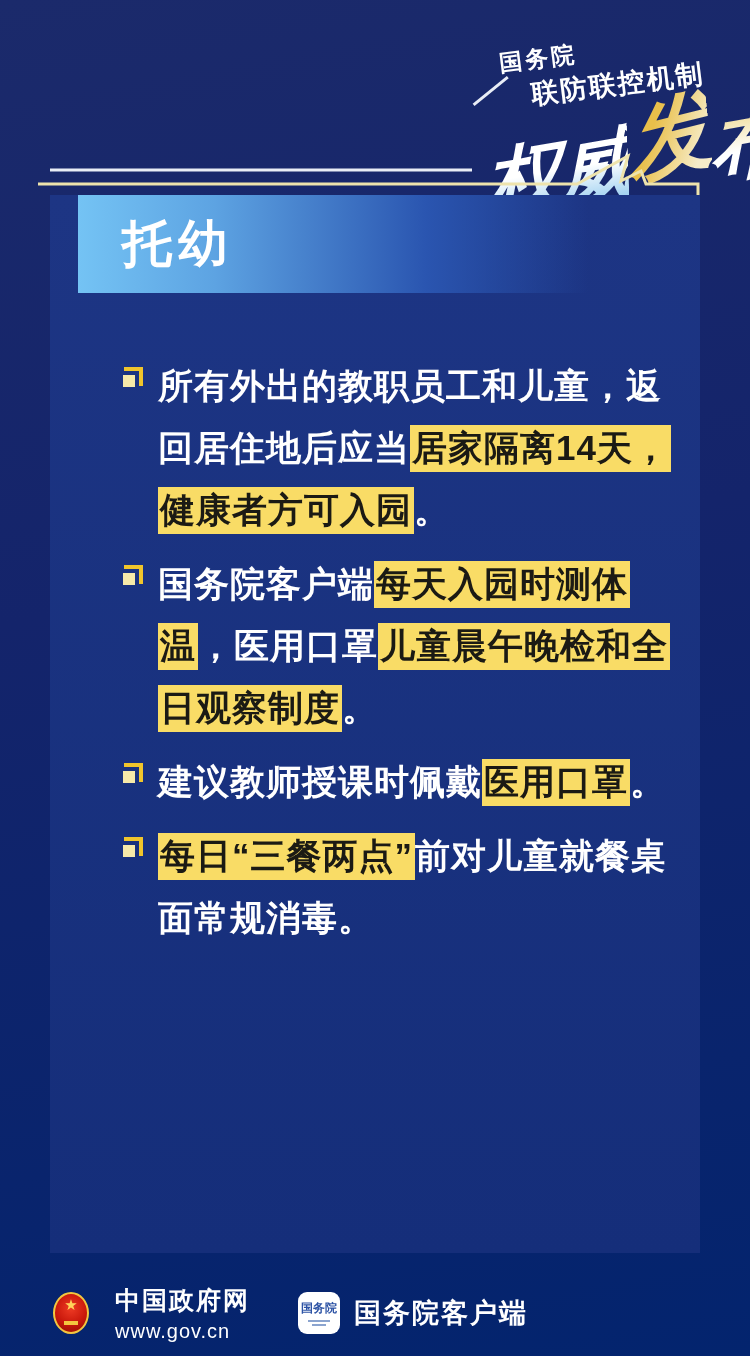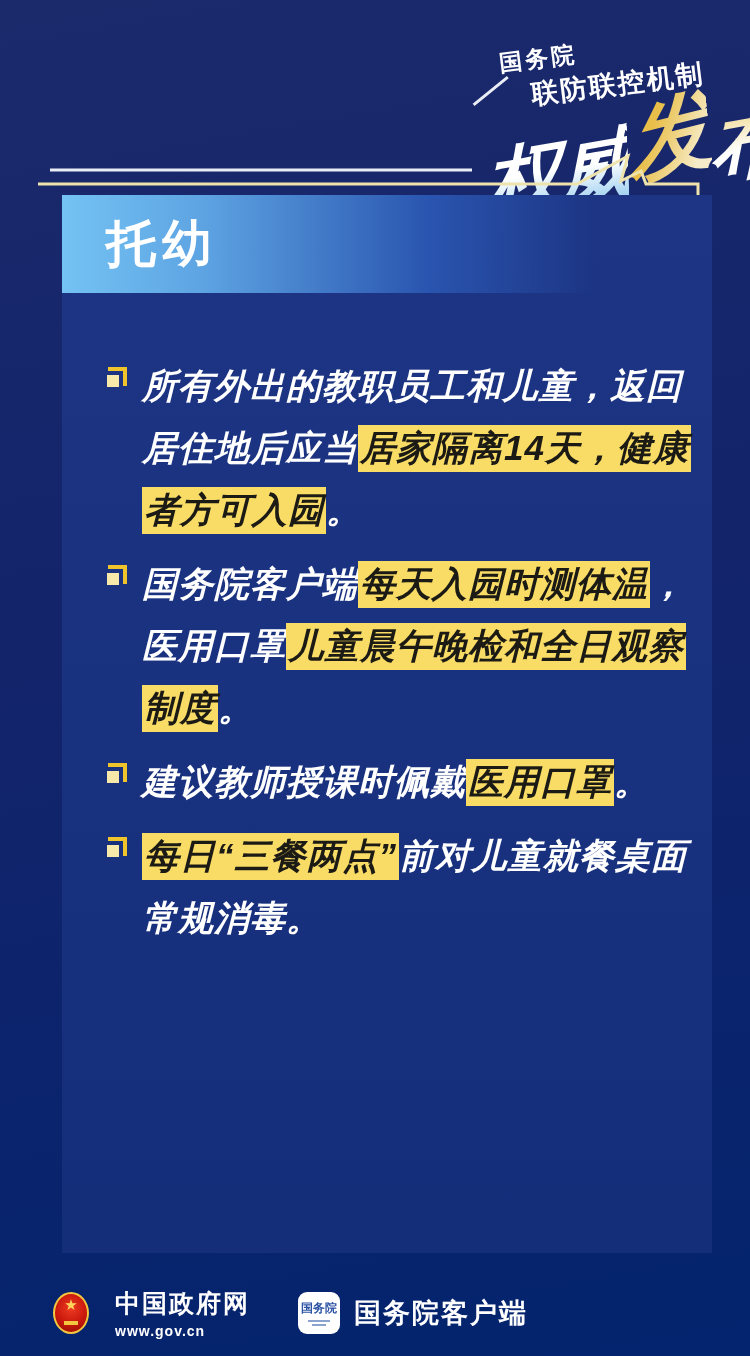--- a/index.html
+++ b/index.html
@@ -27,44 +27,45 @@
   .brand-line2{font-size:27px;font-weight:700;letter-spacing:2px;position:absolute;left:80px;top:44px;}
   .stamp{position:absolute;left:22px;top:78px;font-weight:900;font-style:italic;letter-spacing:-5px;transform:rotate(-3deg) skewX(-8deg);white-space:nowrap;}
   .stamp span{display:inline-block;}
   .stamp-p1{font-size:78px;background:linear-gradient(180deg,#ffffff 45%,var(--stamp-blue) 78%,#8fc4ea 100%);-webkit-background-clip:text;background-clip:text;color:transparent;}
   .stamp-p2{font-size:88px;transform:translateY(-14px) rotate(-4deg);background:linear-gradient(115deg,var(--stamp-gold) 35%,#f6ecc9 80%);-webkit-background-clip:text;background-clip:text;color:transparent;}
   .stamp-p3{font-size:76px;transform:translateY(2px);background:linear-gradient(180deg,#f0d98e 12%,#ffffff 55%);-webkit-background-clip:text;background-clip:text;color:transparent;}
   
   .deco{position:absolute;left:0;top:0;width:750px;height:420px;pointer-events:none;}
   
   .card{
-    position:absolute;left:62px;top:195px;width:650px;height:1058px;
+    position:absolute;left:50px;top:195px;width:650px;height:1058px;
     background:linear-gradient(180deg,var(--card-bg) 0%,var(--card-bg-bottom) 100%);
+    padding-left:28px;
   }
   .card-header{
     height:98px;line-height:98px;
     background:linear-gradient(90deg,var(--header-blue) 0%,#5da3e2 22%,#2a55b0 56%,rgba(29,53,132,0) 82%);
   }
   .card-title{font-size:50px;font-weight:800;color:#fff;letter-spacing:6px;padding-left:44px;}
   .bullets{list-style:none;padding:62px 16px 0 80px;}
   .bullet{
     position:relative;margin-bottom:12px;
-    font-size:35px;font-weight:700;line-height:62px;color:#fff;letter-spacing:1px;font-style:italic;
+    font-size:35px;font-weight:700;line-height:62px;color:#fff;letter-spacing:1px;
   }
   .marker{position:absolute;left:-34px;top:12px;width:19px;height:19px;border-top:4px solid var(--bullet-bright);border-right:4px solid var(--bullet-bright);background:transparent;}
   .marker::after{content:"";position:absolute;left:-1px;bottom:-1px;width:12px;height:12px;background:var(--bullet-pale);}
   .hl{background:var(--highlight);color:var(--highlight-text);padding:3px 2px 5px;box-decoration-break:clone;-webkit-box-decoration-break:clone;}
   
   .footer{position:absolute;left:53px;top:1283px;width:650px;height:60px;display:flex;align-items:center;color:#fff;}
   .emblem{position:relative;width:36px;height:42px;border-radius:50%;border:2px solid var(--emblem-gold);background:radial-gradient(circle at 50% 38%,#ee3b24 0%,#c8170b 55%,#8e0d04 100%);flex:0 0 auto;}
   .emblem-star{position:absolute;left:0;right:0;top:2px;text-align:center;font-size:15px;color:#ffd45a;}
   .emblem-gate{position:absolute;left:50%;bottom:7px;transform:translateX(-50%);width:14px;height:4px;background:var(--emblem-gold);}
   .gov-text{margin-left:26px;}
   .gov-name{font-size:25px;font-weight:700;letter-spacing:2px;}
-  .gov-url{font-size:14px;font-weight:700;letter-spacing:1px;margin-top:3px;}
+  .gov-url{font-size:20px;font-weight:400;letter-spacing:1px;margin-top:3px;}
   .app-group{display:flex;align-items:center;margin-left:48px;}
   .app-icon{width:42px;height:42px;background:#fff;border-radius:9px;display:flex;flex-direction:column;align-items:center;justify-content:center;flex:0 0 auto;}
   .app-icon-label{font-size:12px;font-weight:700;color:var(--app-blue);letter-spacing:0;}
   .app-icon-bar{width:22px;height:2px;background:#8ba4cf;margin-top:3px;}
   .app-icon-bar.short{width:14px;margin-top:2px;}
   .app-name{font-size:27px;font-weight:700;letter-spacing:2px;margin-left:14px;text-align:center;}
 </style>
 </head>
 <body>
 

